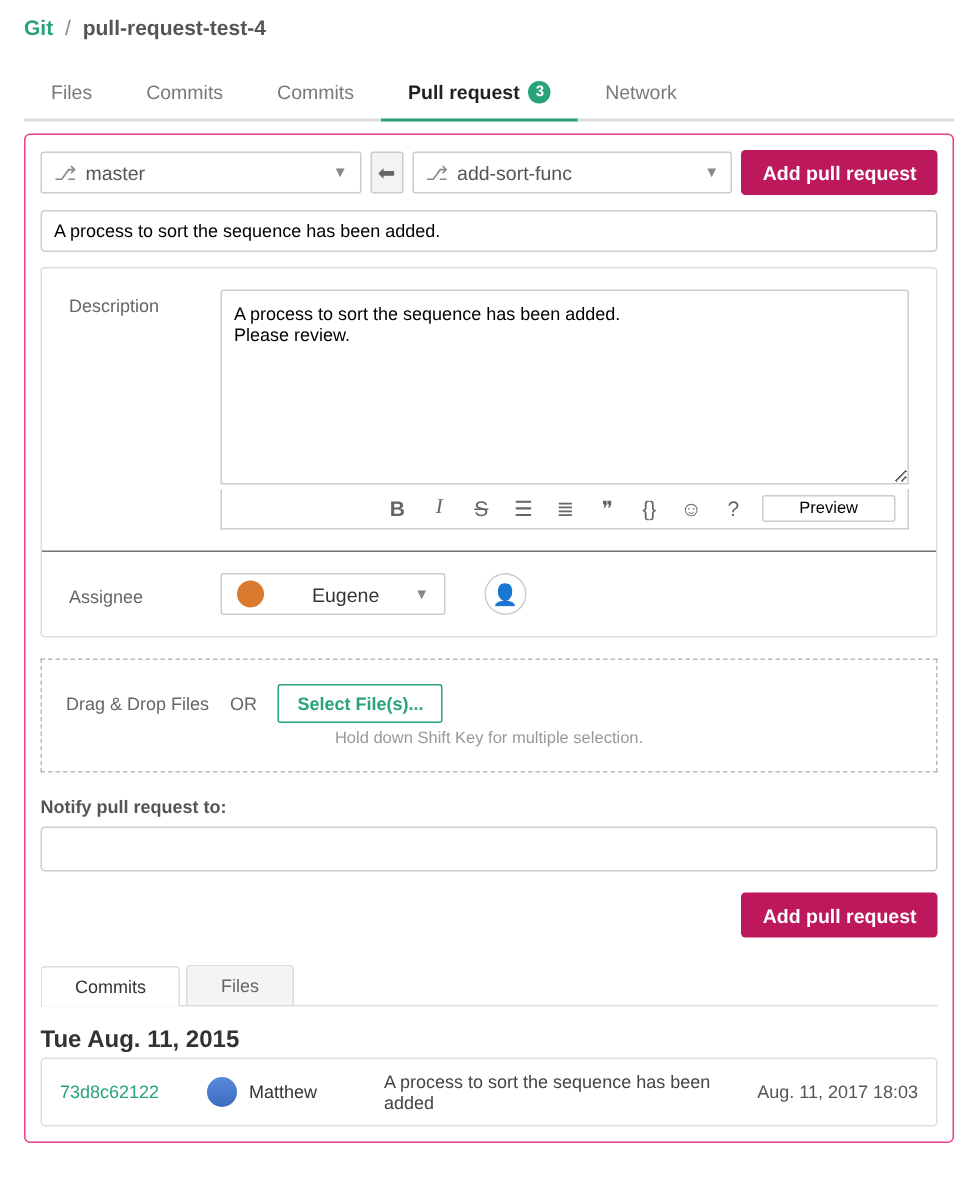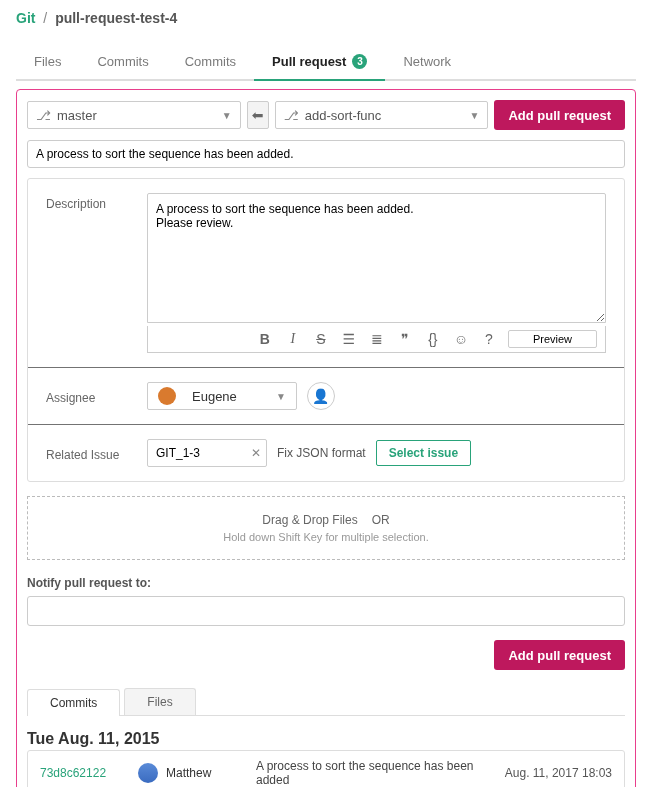--- a/index.html
+++ b/index.html
@@ -218,21 +218,21 @@
 
   .dropzone {
     margin-top: 14px;
     border: 1.5px dashed #bbb;
     padding: 16px;
     text-align: center;
     color: #666;
     font-size: 12px;
   }
   .dropzone .hint { color:#999; font-size:11px; margin-top:4px; }
-  .dz-line { display:flex; gap:14px; align-items:center; justify-content:center; }
+  .dz-line { display:flex; gap:14px; align-items:center; }
 
   .notify-label {
     margin-top: 16px;
     font-size: 12px;
     font-weight:600;
     color:#555;
   }
   .notify-field {
     margin-top: 6px;
     height: 30px;
@@ -283,21 +283,21 @@
   }
   .sha { color:#29a37a; width:80px; }
   .author-col { display:flex; align-items:center; gap:8px; width: 100px; }
   .avatar-commit {
     width:20px; height:20px; border-radius:50%;
     background: linear-gradient(#5a8bd8,#3a6bc0);
   }
   .msg { flex:1; color:#444; }
   .time { color:#555; }
 
-  .row-align { display:flex; align-items:center; gap:10px; }
+  .row-align { display:flex; align-items:center; gap:26px; }
 </style>
 </head>
 <body>
 
 <div class="page">
 
   <div class="crumb">
     <span class="repo">Git</span>
     <span class="sep">/</span>
     <span class="name">pull-request-test-4</span>
@@ -370,38 +370,28 @@
               <span>Eugene</span>
             </span>
             <span class="caret">▼</span>
           </div>
           <div class="icon-circle">
             <span>👤</span>
           </div>
         </div>
       </div>
 
-      <div class="form-row" style="align-items:center">
-        <div class="form-label">Related Issue</div>
-        <div class="row-align">
-          <span class="input-wrap">
-            <input class="text-input" type="text" value="GIT_1-3" style="">
-            <span class="clear-x">✕</span>
-          </span>
-          <span class="issue-name">Fix JSON format</span>
-          <button class="btn-outline">Select issue</button>
-        </div>
-      </div>
 
     </div>
 
     <div class="dropzone">
       <div class="dz-line">
         <span>Drag &amp; Drop Files</span>
         <span>OR</span>
+        <button class="btn-outline">Select File(s)...</button>
       </div>
       <div class="hint">Hold down Shift Key for multiple selection.</div>
     </div>
 
     <div class="notify-label">Notify pull request to:</div>
     <div class="notify-field"></div>
 
     <div class="bottom-add">
       <button class="btn-primary">Add pull request</button>
     </div>

